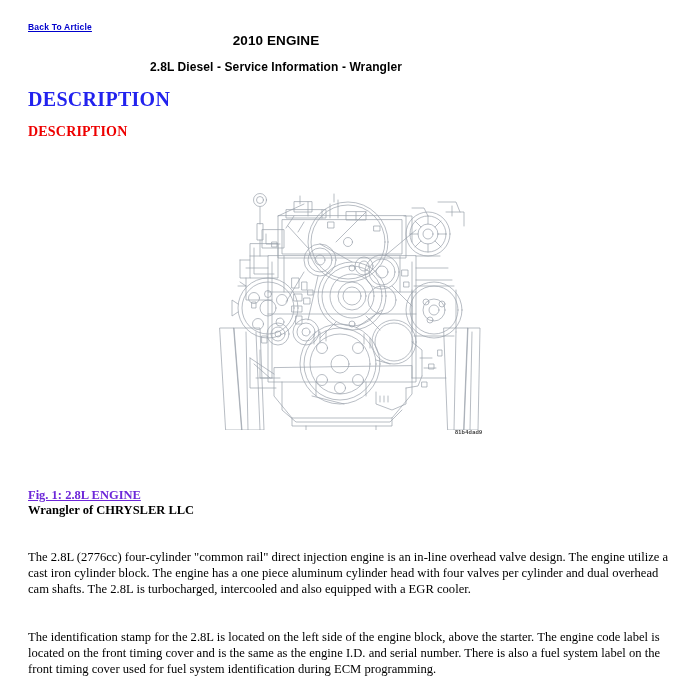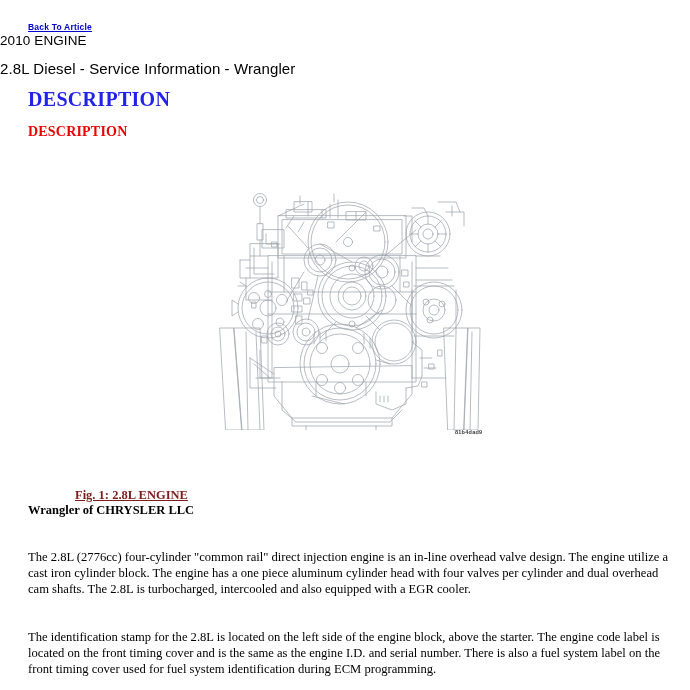--- a/index.html
+++ b/index.html
@@ -29,27 +29,27 @@
     letter-spacing: 0.2px;
     cursor: pointer;
     white-space: nowrap;
   }
 
   
   .doc-header {
     position: absolute;
     left: 0;
     width: 552px;
-    text-align: left;
+    text-align: center;
     font-family: "Liberation Sans", sans-serif;
-    font-weight: normal;
+    font-weight: bold;
     color: #000000;
   }
   .doc-header.line1 { top: 33px; font-size: 13.5px; letter-spacing: 0.1px; }
-  .doc-header.line2 { top: 60px; font-size: 15px; letter-spacing: 0.1px; }
+  .doc-header.line2 { top: 60px; font-size: 12px; letter-spacing: 0.1px; }
 
   
   .heading-blue {
     position: absolute;
     left: 28px;
     top: 88px;
     font-family: "Liberation Serif", serif;
     font-size: 20px;
     font-weight: bold;
     color: #2222ee;
@@ -94,24 +94,23 @@
   }
 
   
   .fig-caption-link {
     position: absolute;
     left: 28px;
     top: 488px;
     font-family: "Liberation Serif", serif;
     font-size: 12.5px;
     font-weight: bold;
-    color: #7f1d1d;
+    color: #6d28d9;
     text-decoration: underline;
     cursor: pointer;
-    margin-left: 47px;
   }
   .fig-courtesy {
     position: absolute;
     left: 28px;
     top: 503px;
     font-family: "Liberation Serif", serif;
     font-size: 12.5px;
     font-weight: bold;
     color: #000000;
   }

